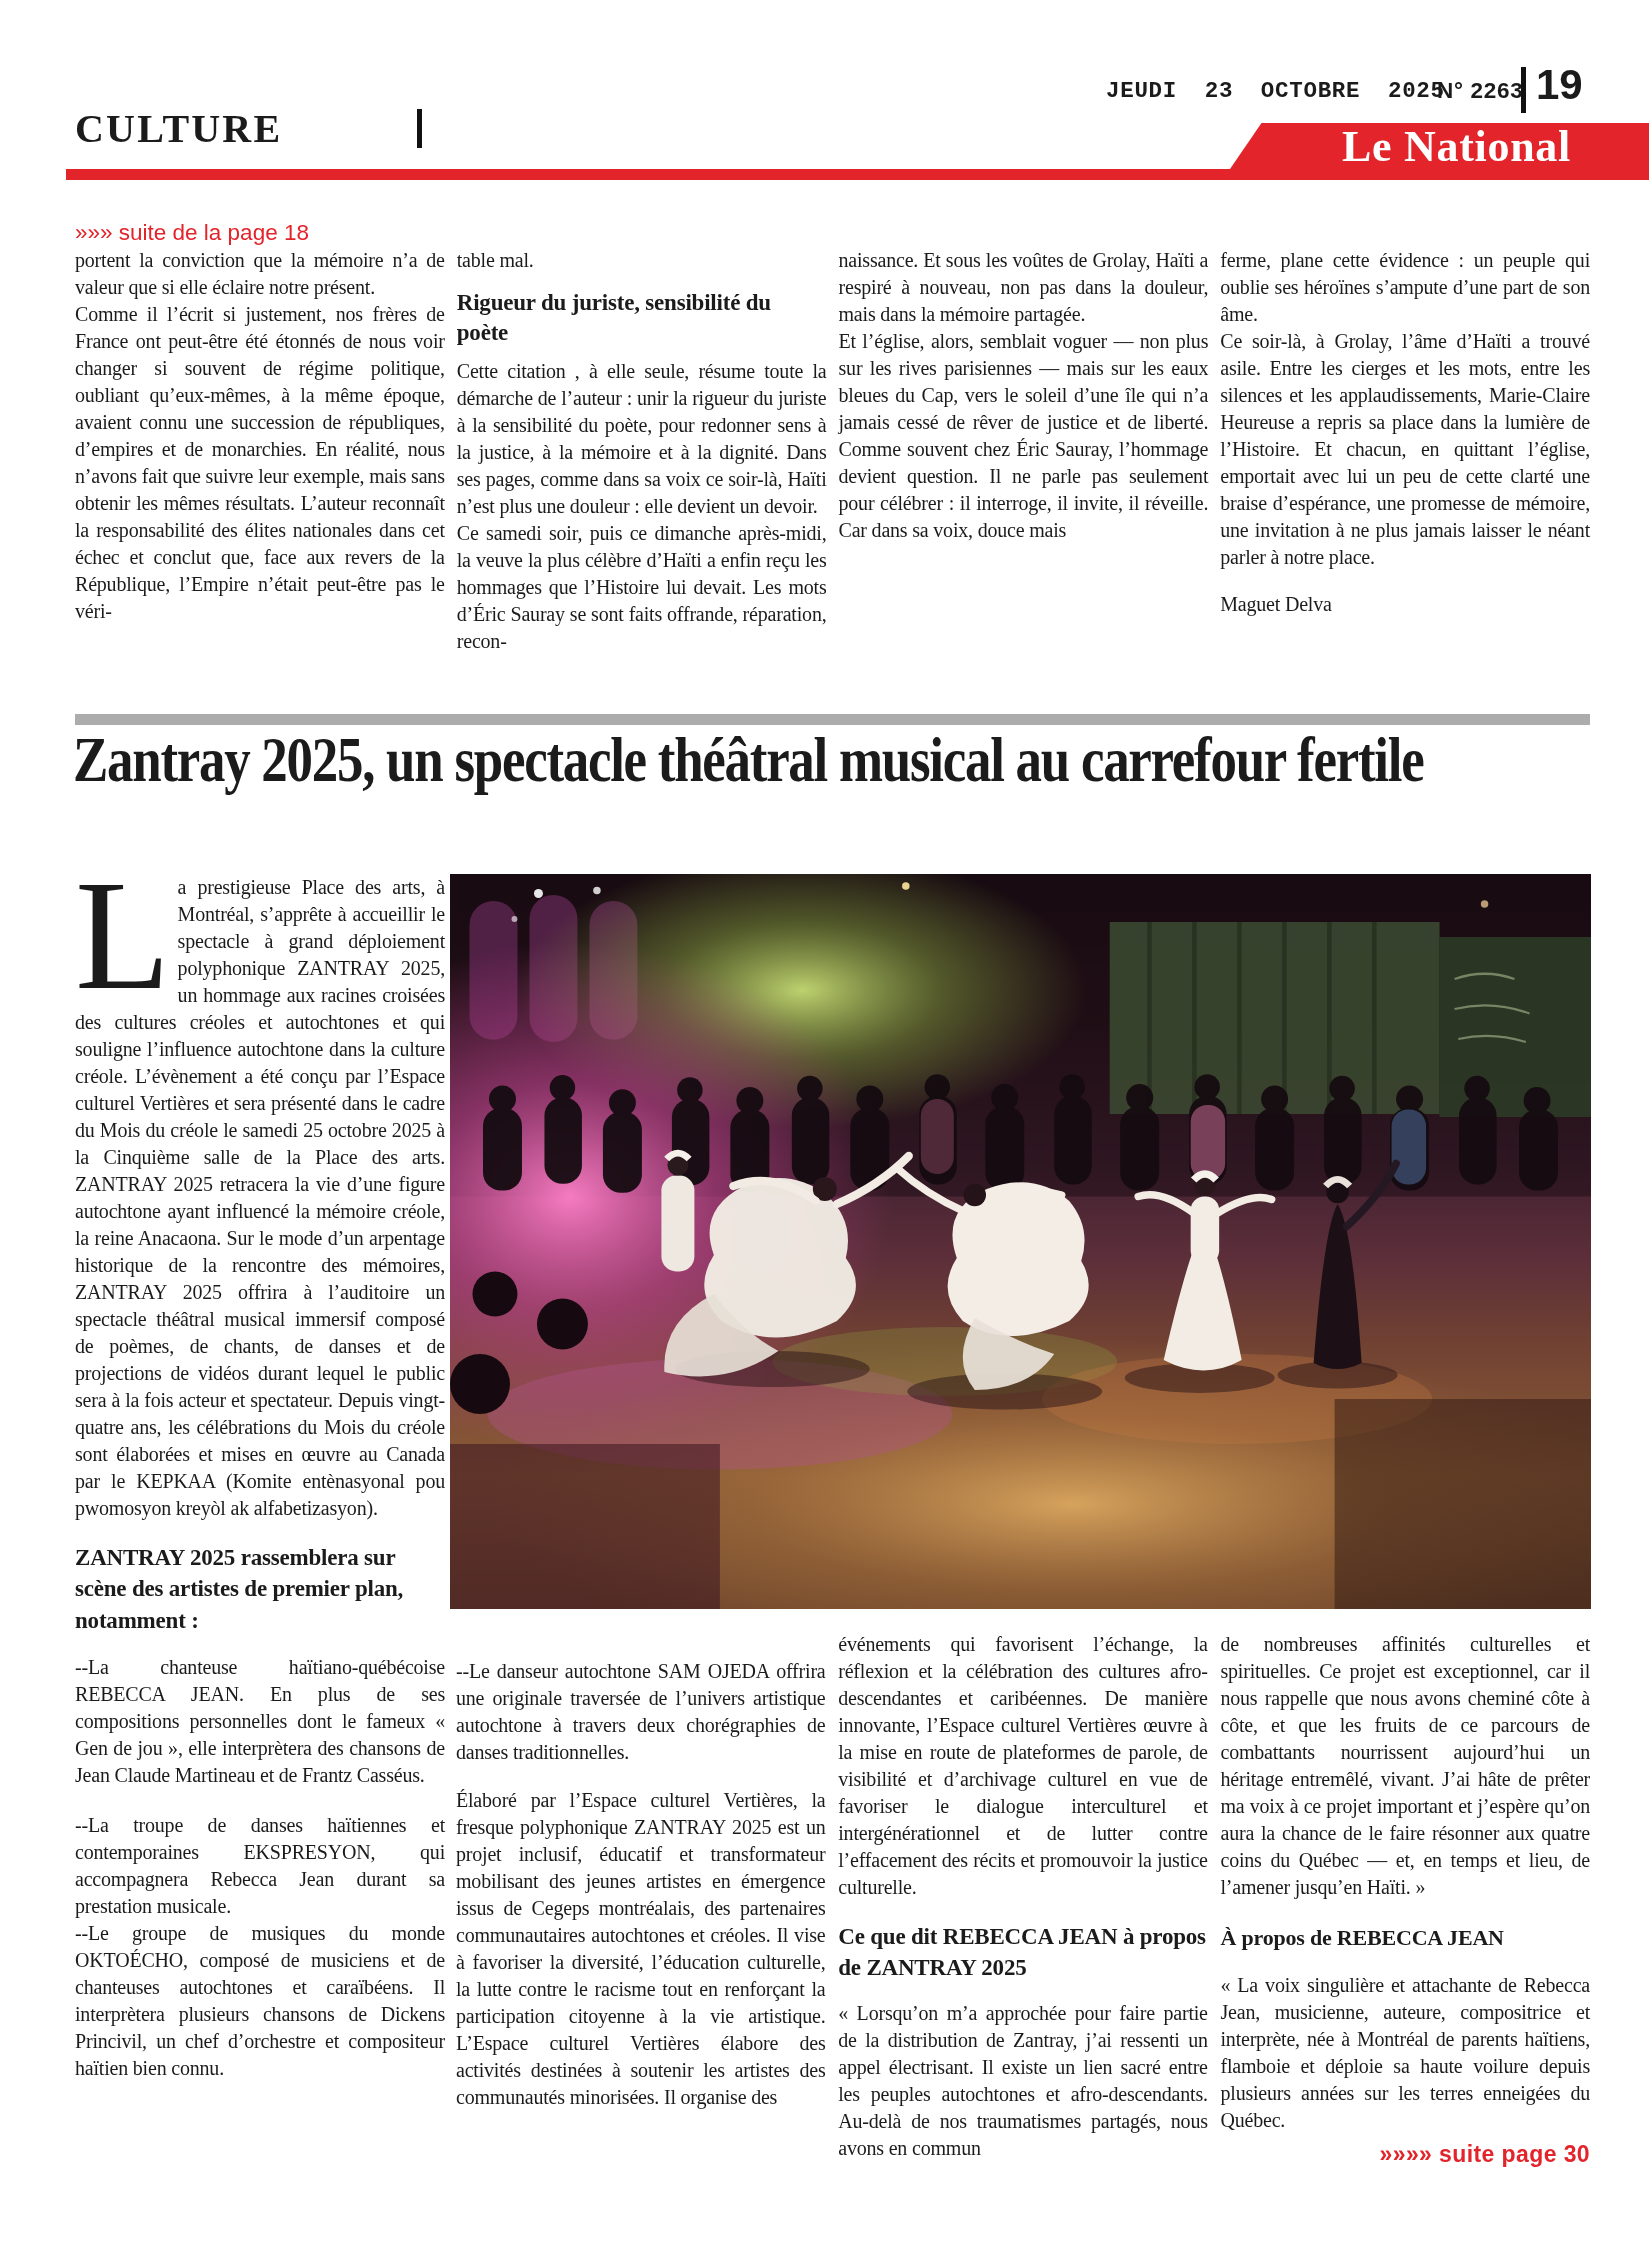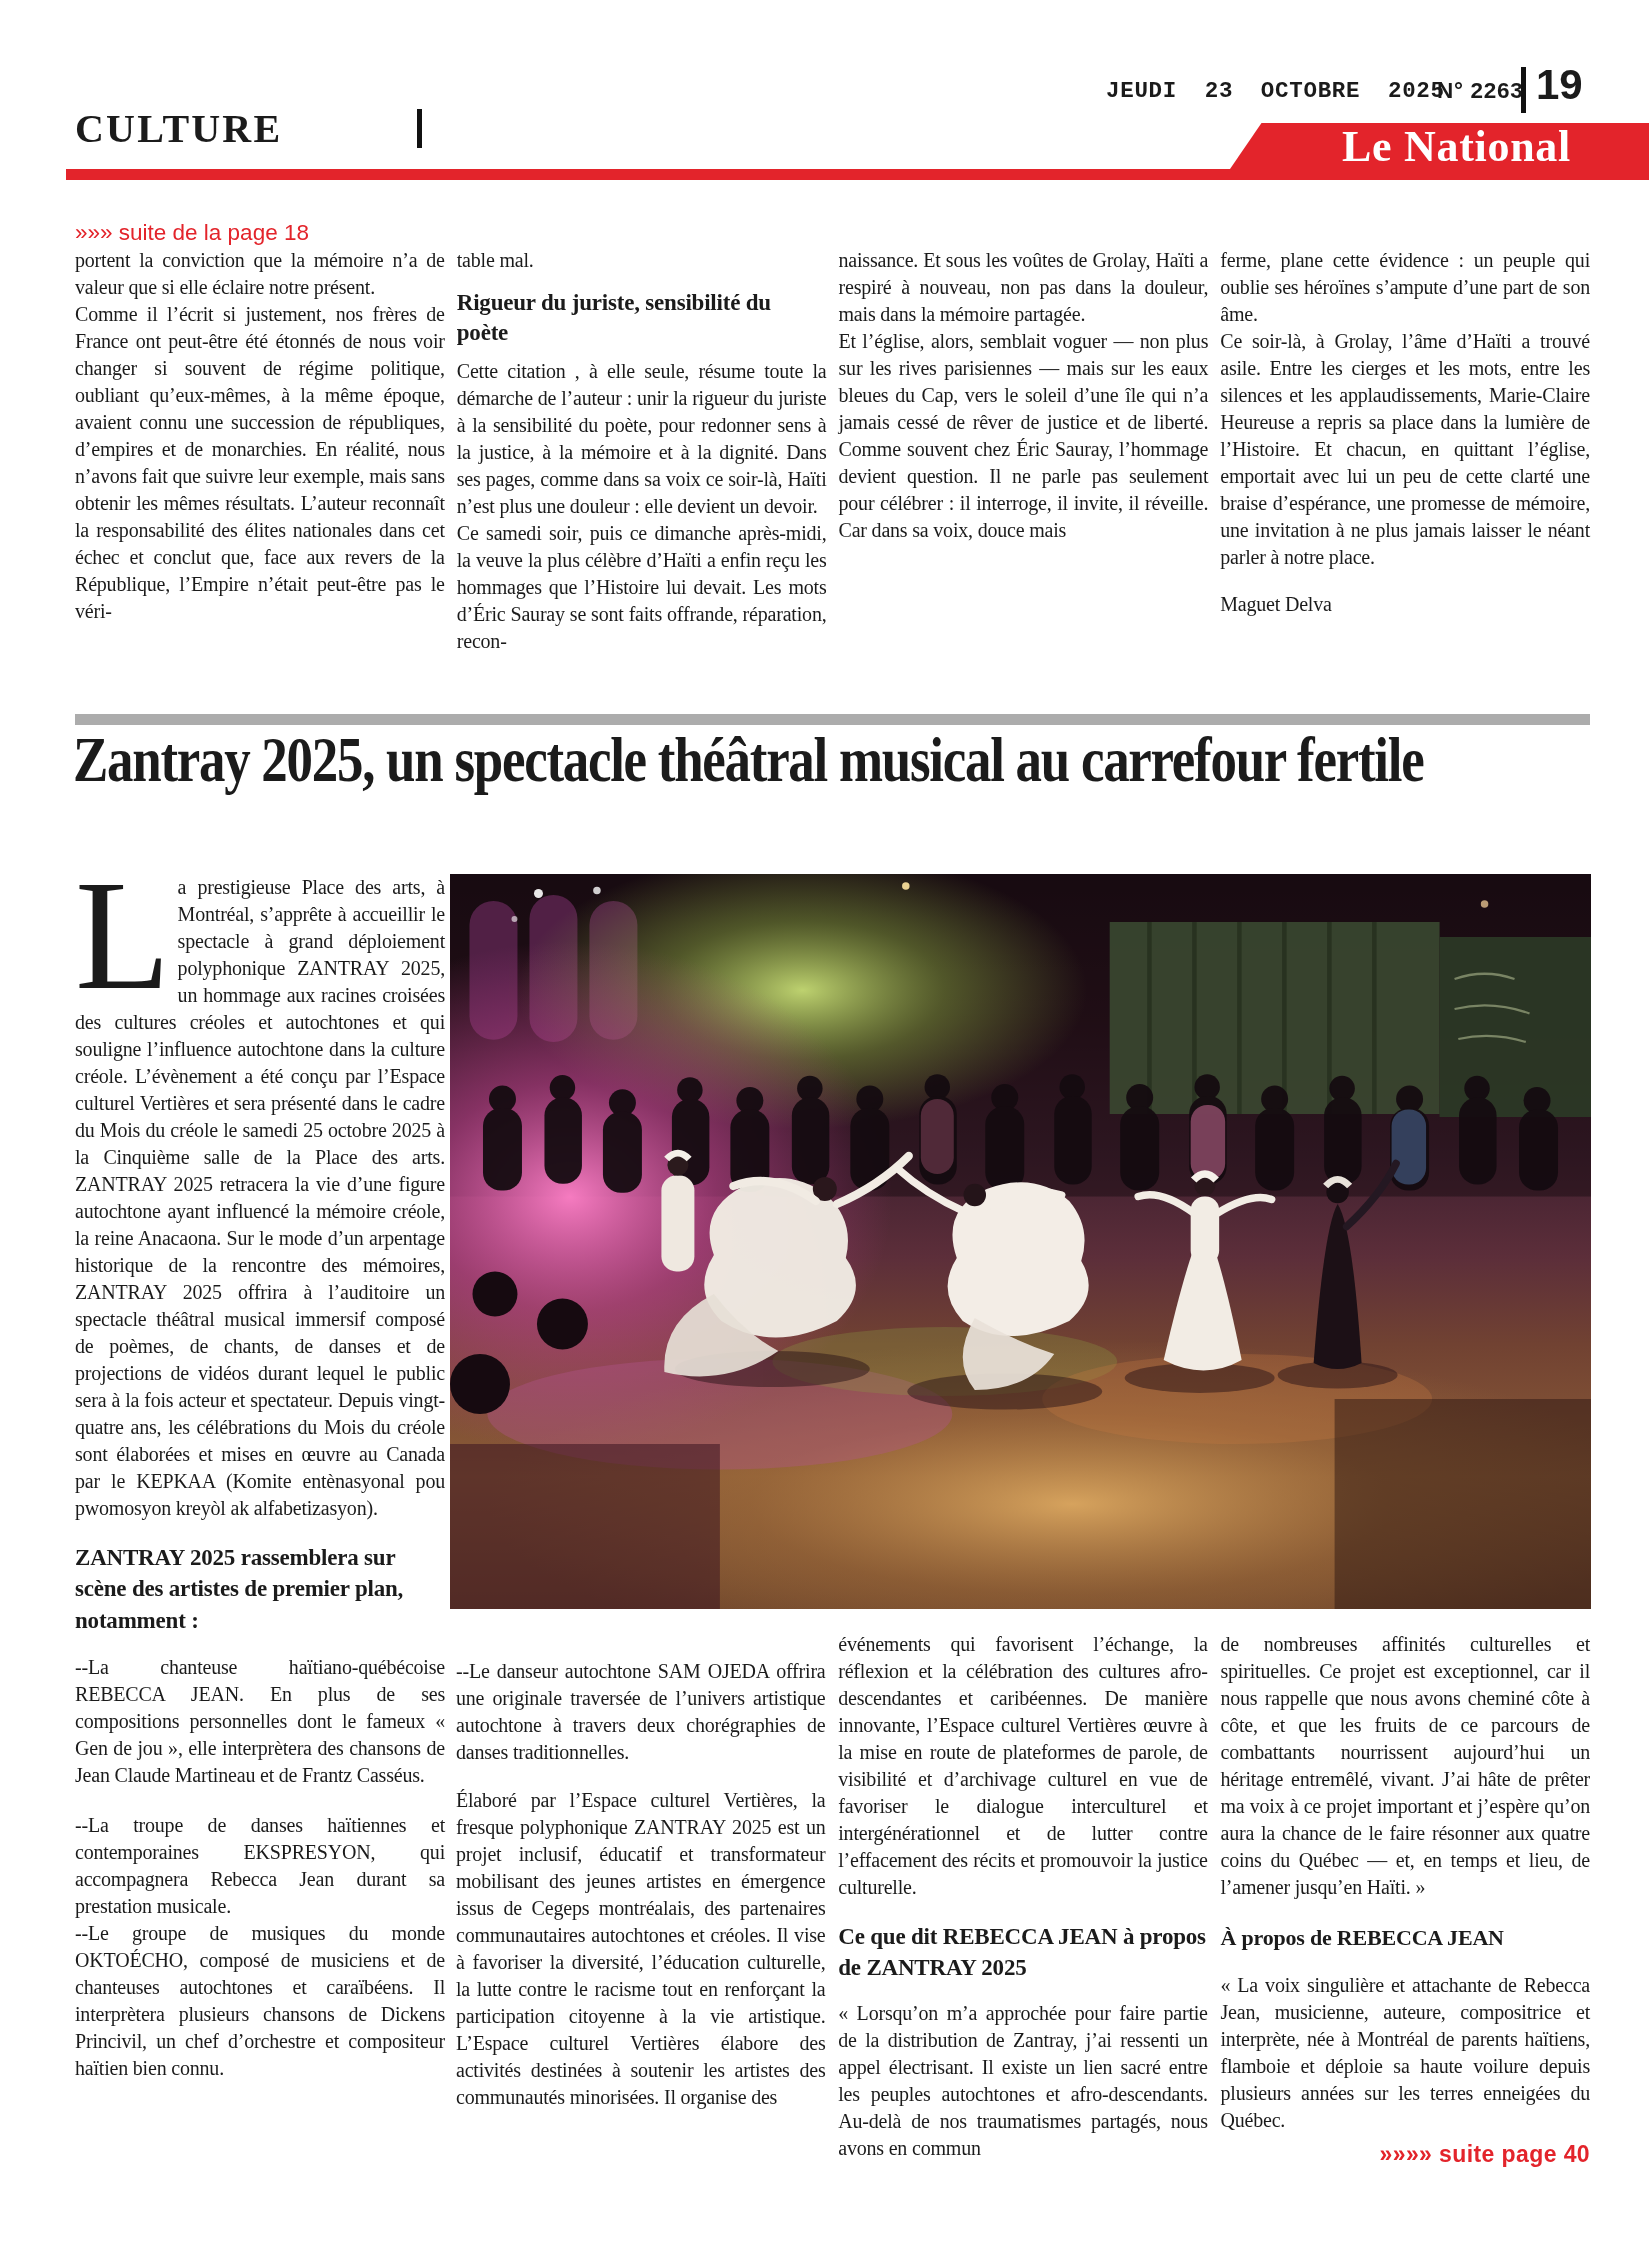--- a/index.html
+++ b/index.html
@@ -298,18 +298,18 @@
     </div>
     <div class="bcol">
       <p class="bp">événements qui favorisent l’échange, la réflexion et la célébration des cultures afro-descendantes et caribéennes. De manière innovante, l’Espace culturel Vertières œuvre à la mise en route de plateformes de parole, de visibilité et d’archivage culturel en vue de favoriser le dialogue interculturel et intergénérationnel et de lutter contre l’effacement des récits et promouvoir la justice culturelle.</p>
       <h2 class="quote-subhead">Ce que dit REBECCA JEAN à propos de ZANTRAY 2025</h2>
       <p class="bp">« Lorsqu’on m’a approchée pour faire partie de la distribution de Zantray, j’ai ressenti un appel électrisant. Il existe un lien sacré entre les peuples autochtones et afro-descendants. Au-delà de nos traumatismes partagés, nous avons en commun</p>
     </div>
     <div class="bcol">
       <p class="bp">de nombreuses affinités culturelles et spirituelles. Ce projet est exceptionnel, car il nous rappelle que nous avons cheminé côte à côte, et que les fruits de ce parcours de combattants nourrissent aujourd’hui un héritage entremêlé, vivant. J’ai hâte de prêter ma voix à ce projet important et j’espère qu’on aura la chance de le faire résonner aux quatre coins du Québec — et, en temps et lieu, de l’amener jusqu’en Haïti. »</p>
       <h2 class="about-subhead">À propos de REBECCA JEAN</h2>
       <p class="bp">« La voix singulière et attachante de Rebecca Jean, musicienne, auteure, compositrice et interprète, née à Montréal de parents haïtiens, flamboie et déploie sa haute voilure depuis plusieurs années sur les terres enneigées du Québec.</p>
-      <div class="continue-next">»»»» suite page 40</div>
+      <div class="continue-next">»»»» suite page 30</div>
     </div>
   </section>
 
 </div>
 
 
 </body></html>

